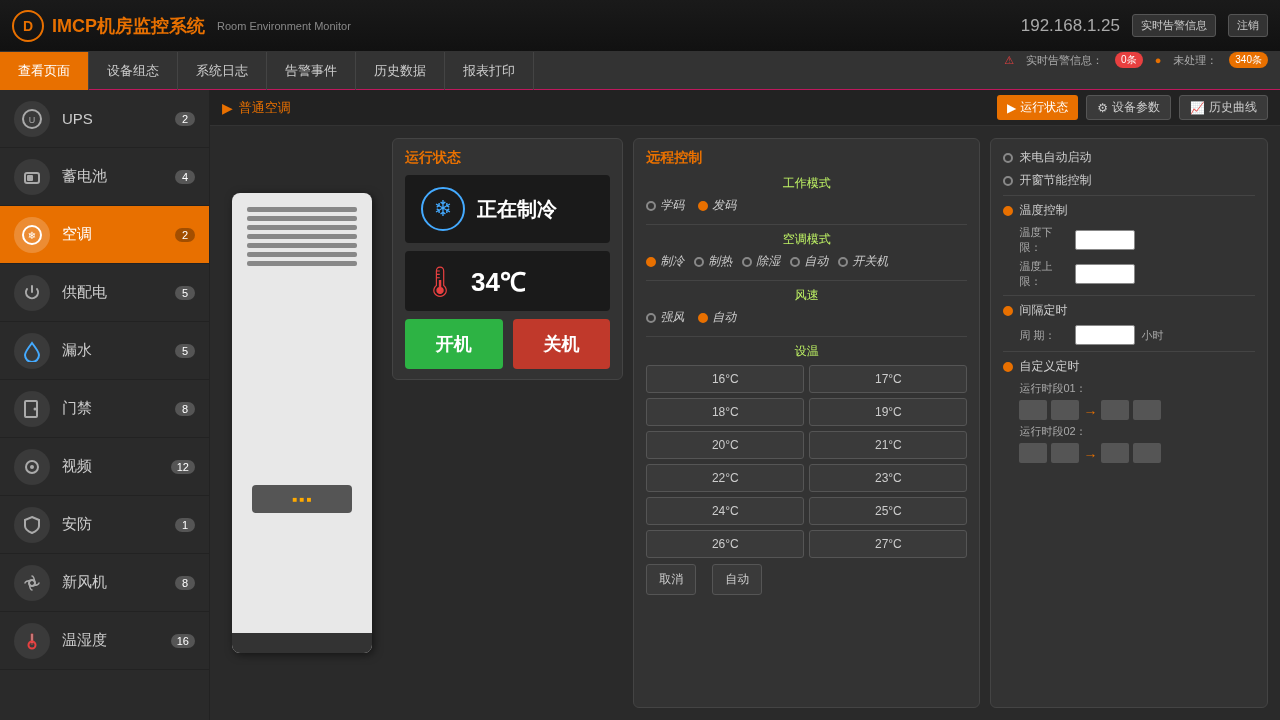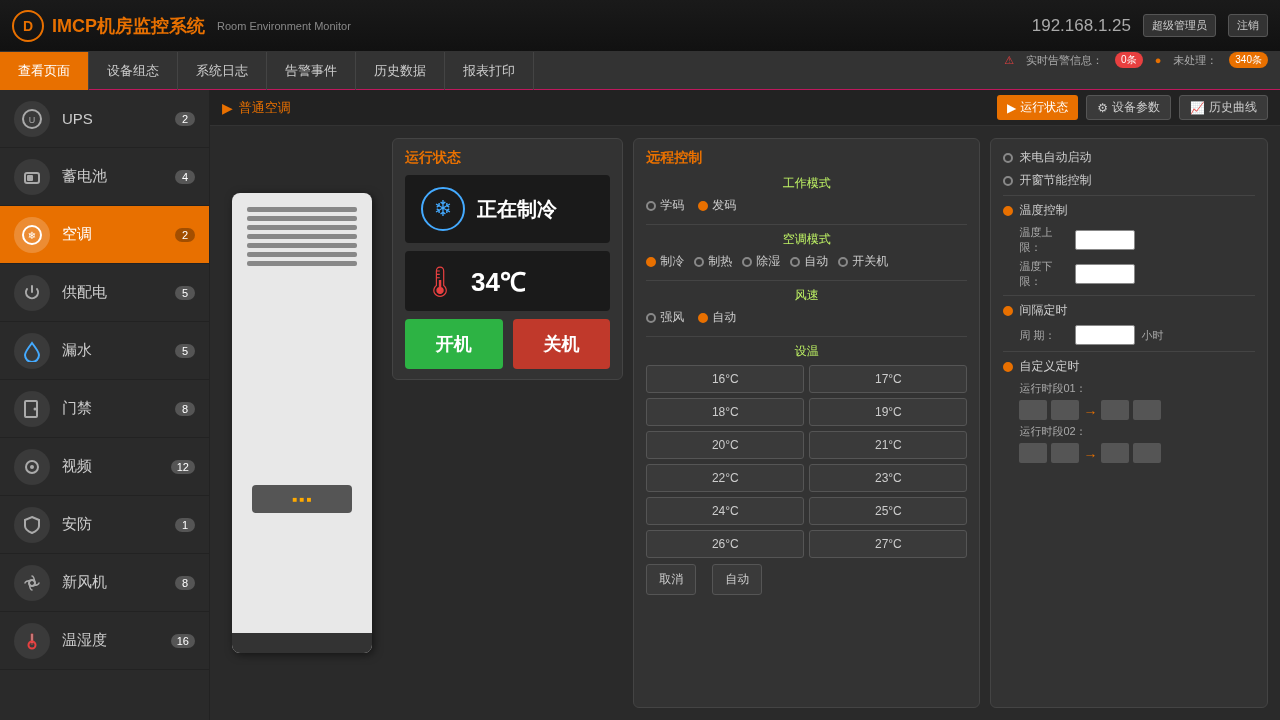--- a/index.html
+++ b/index.html
@@ -384,20 +384,21 @@
       gap: 14px;
       align-items: center;
     }
     .radio-item {
       display: flex;
       align-items: center;
       gap: 4px;
       cursor: pointer;
       font-size: 12px;
       color: #ccc;
+      font-style: italic;
     }
     .radio-dot {
       width: 10px; height: 10px;
       border-radius: 50%;
       border: 2px solid #888;
       background: transparent;
     }
     .radio-dot.selected {
       border-color: #e87000;
       background: #e87000;
@@ -500,21 +501,21 @@
 <body>
 
 <div id="titlebar">
   <div class="logo-icon">
     <span>D</span>
   </div>
   <span class="app-title">IMCP机房监控系统</span>
   <span class="app-subtitle">Room Environment Monitor</span>
   <div class="titlebar-right">
     <span class="ip-label">192.168.1.25</span>
-    <button class="user-btn">超级管理员</button>
+    <button class="user-btn">实时告警信息</button>
     <button class="user-btn">注销</button>
   </div>
 </div>
 
 <div id="navbar">
   <div class="nav-item active">
     <span>查看页面</span>
   </div>
   <div class="nav-item">
     <span>设备组态</span>
@@ -821,25 +822,25 @@
           </div>
 
           <hr class="divider">
 
           <div class="auto-row">
             <div class="auto-dot on"></div>
             <span class="auto-label">温度控制</span>
           </div>
           <div class="auto-sub">
             <div class="auto-sub-row">
+              <span class="auto-sub-label">温度下限：</span>
+              <input class="auto-input" type="text" style="">
+            </div>
+            <div class="auto-sub-row">
               <span class="auto-sub-label">温度上限：</span>
-              <input class="auto-input" type="text" style="">
-            </div>
-            <div class="auto-sub-row">
-              <span class="auto-sub-label">温度下限：</span>
               <input class="auto-input" type="text" style="">
             </div>
           </div>
 
           <hr class="divider">
 
           <div class="auto-row">
             <div class="auto-dot on"></div>
             <span class="auto-label">间隔定时</span>
           </div>

